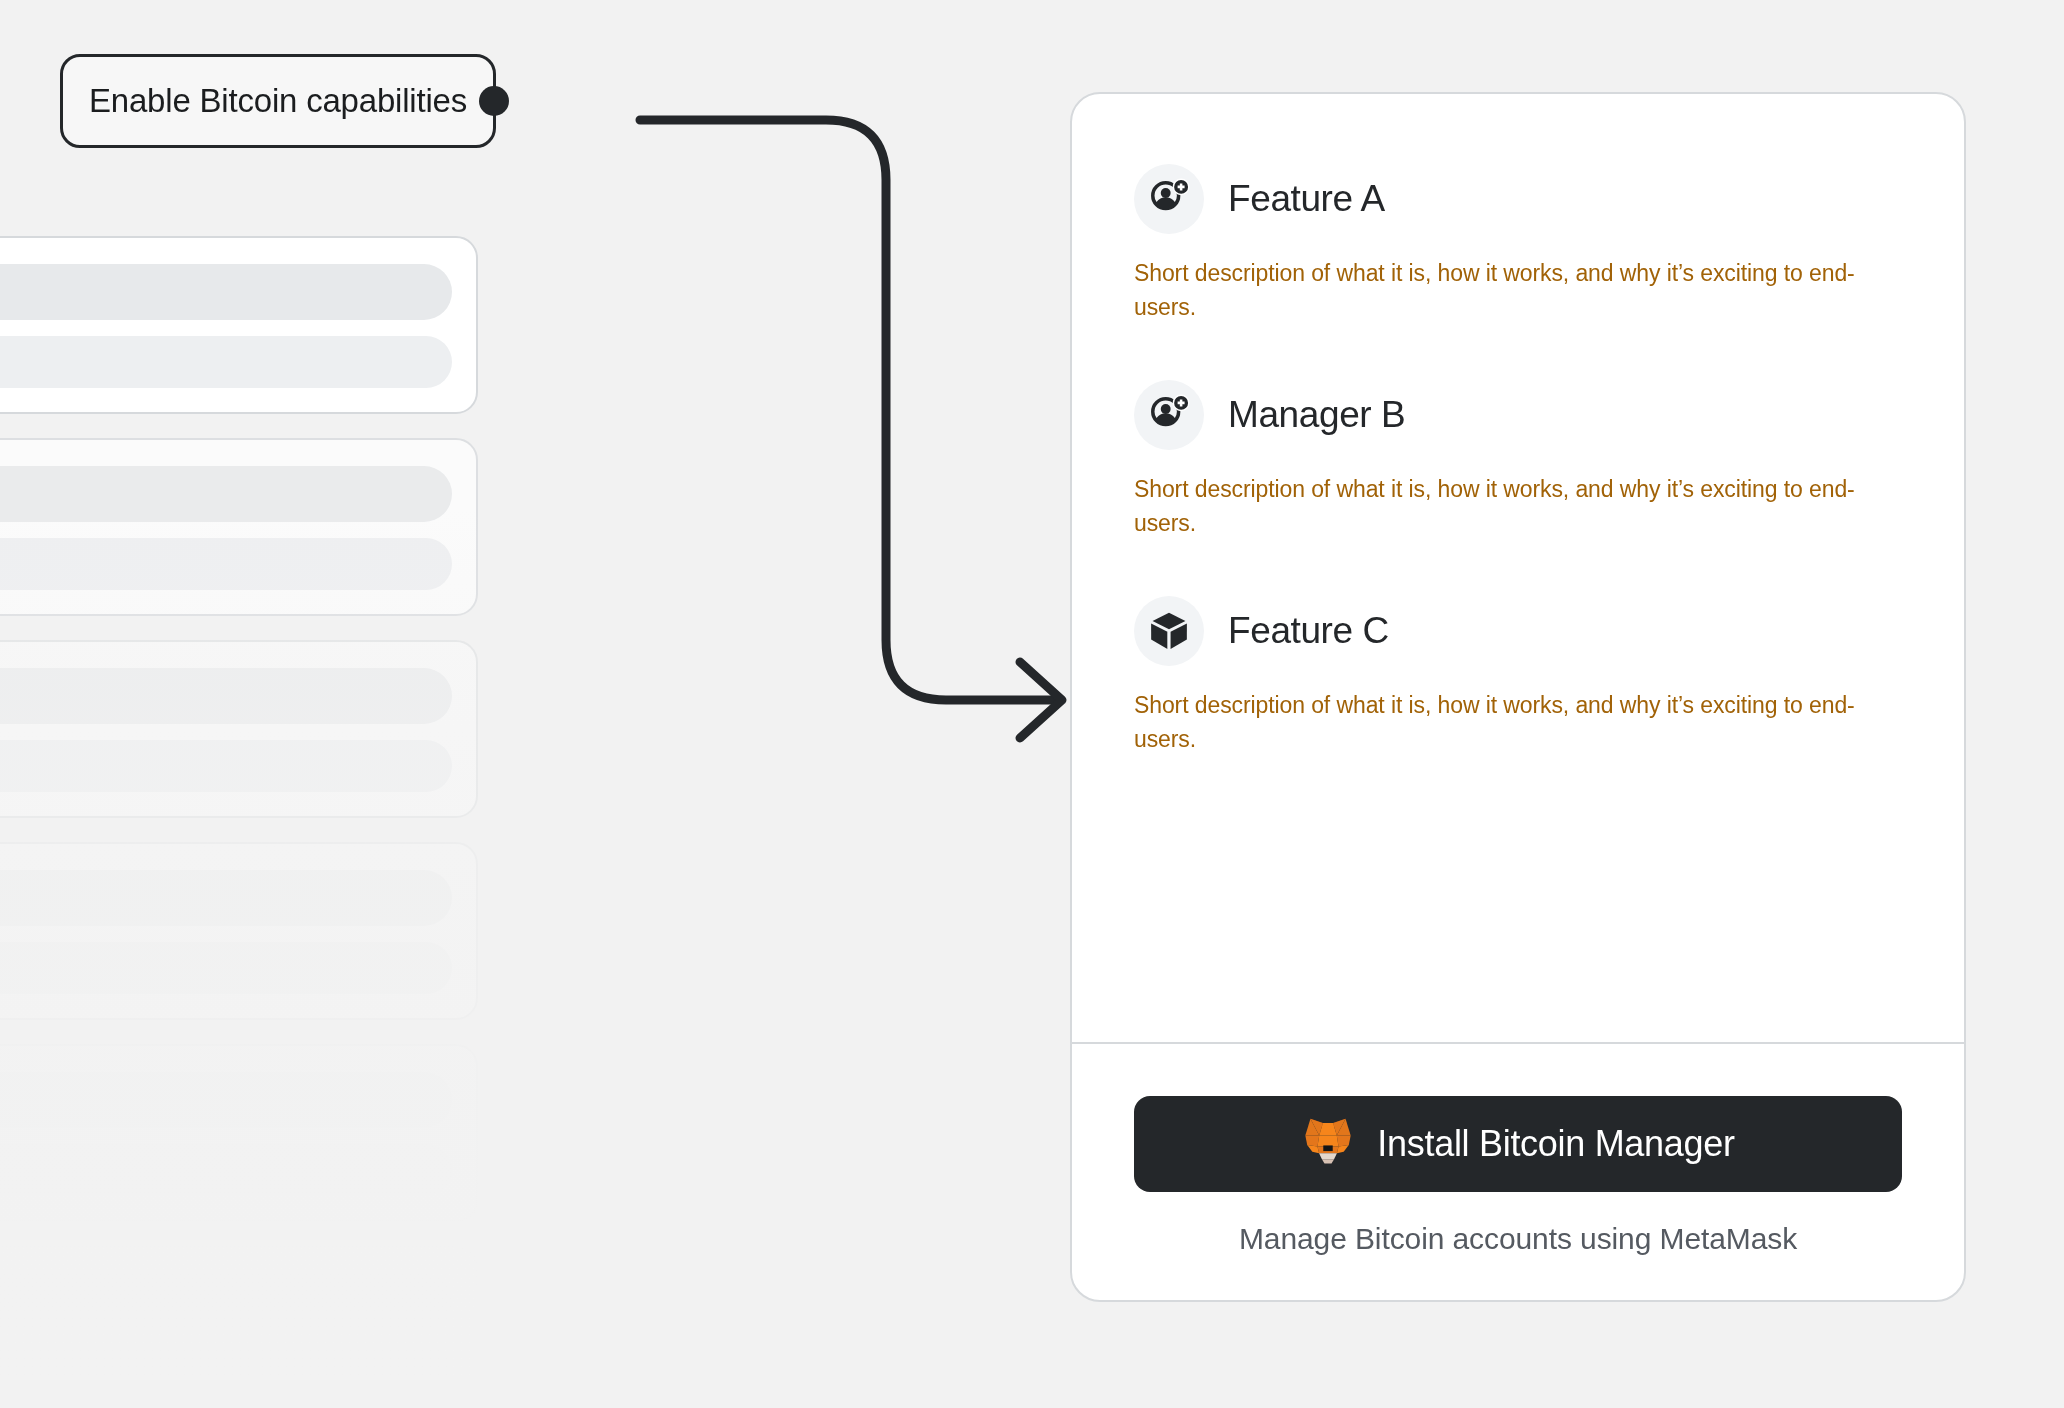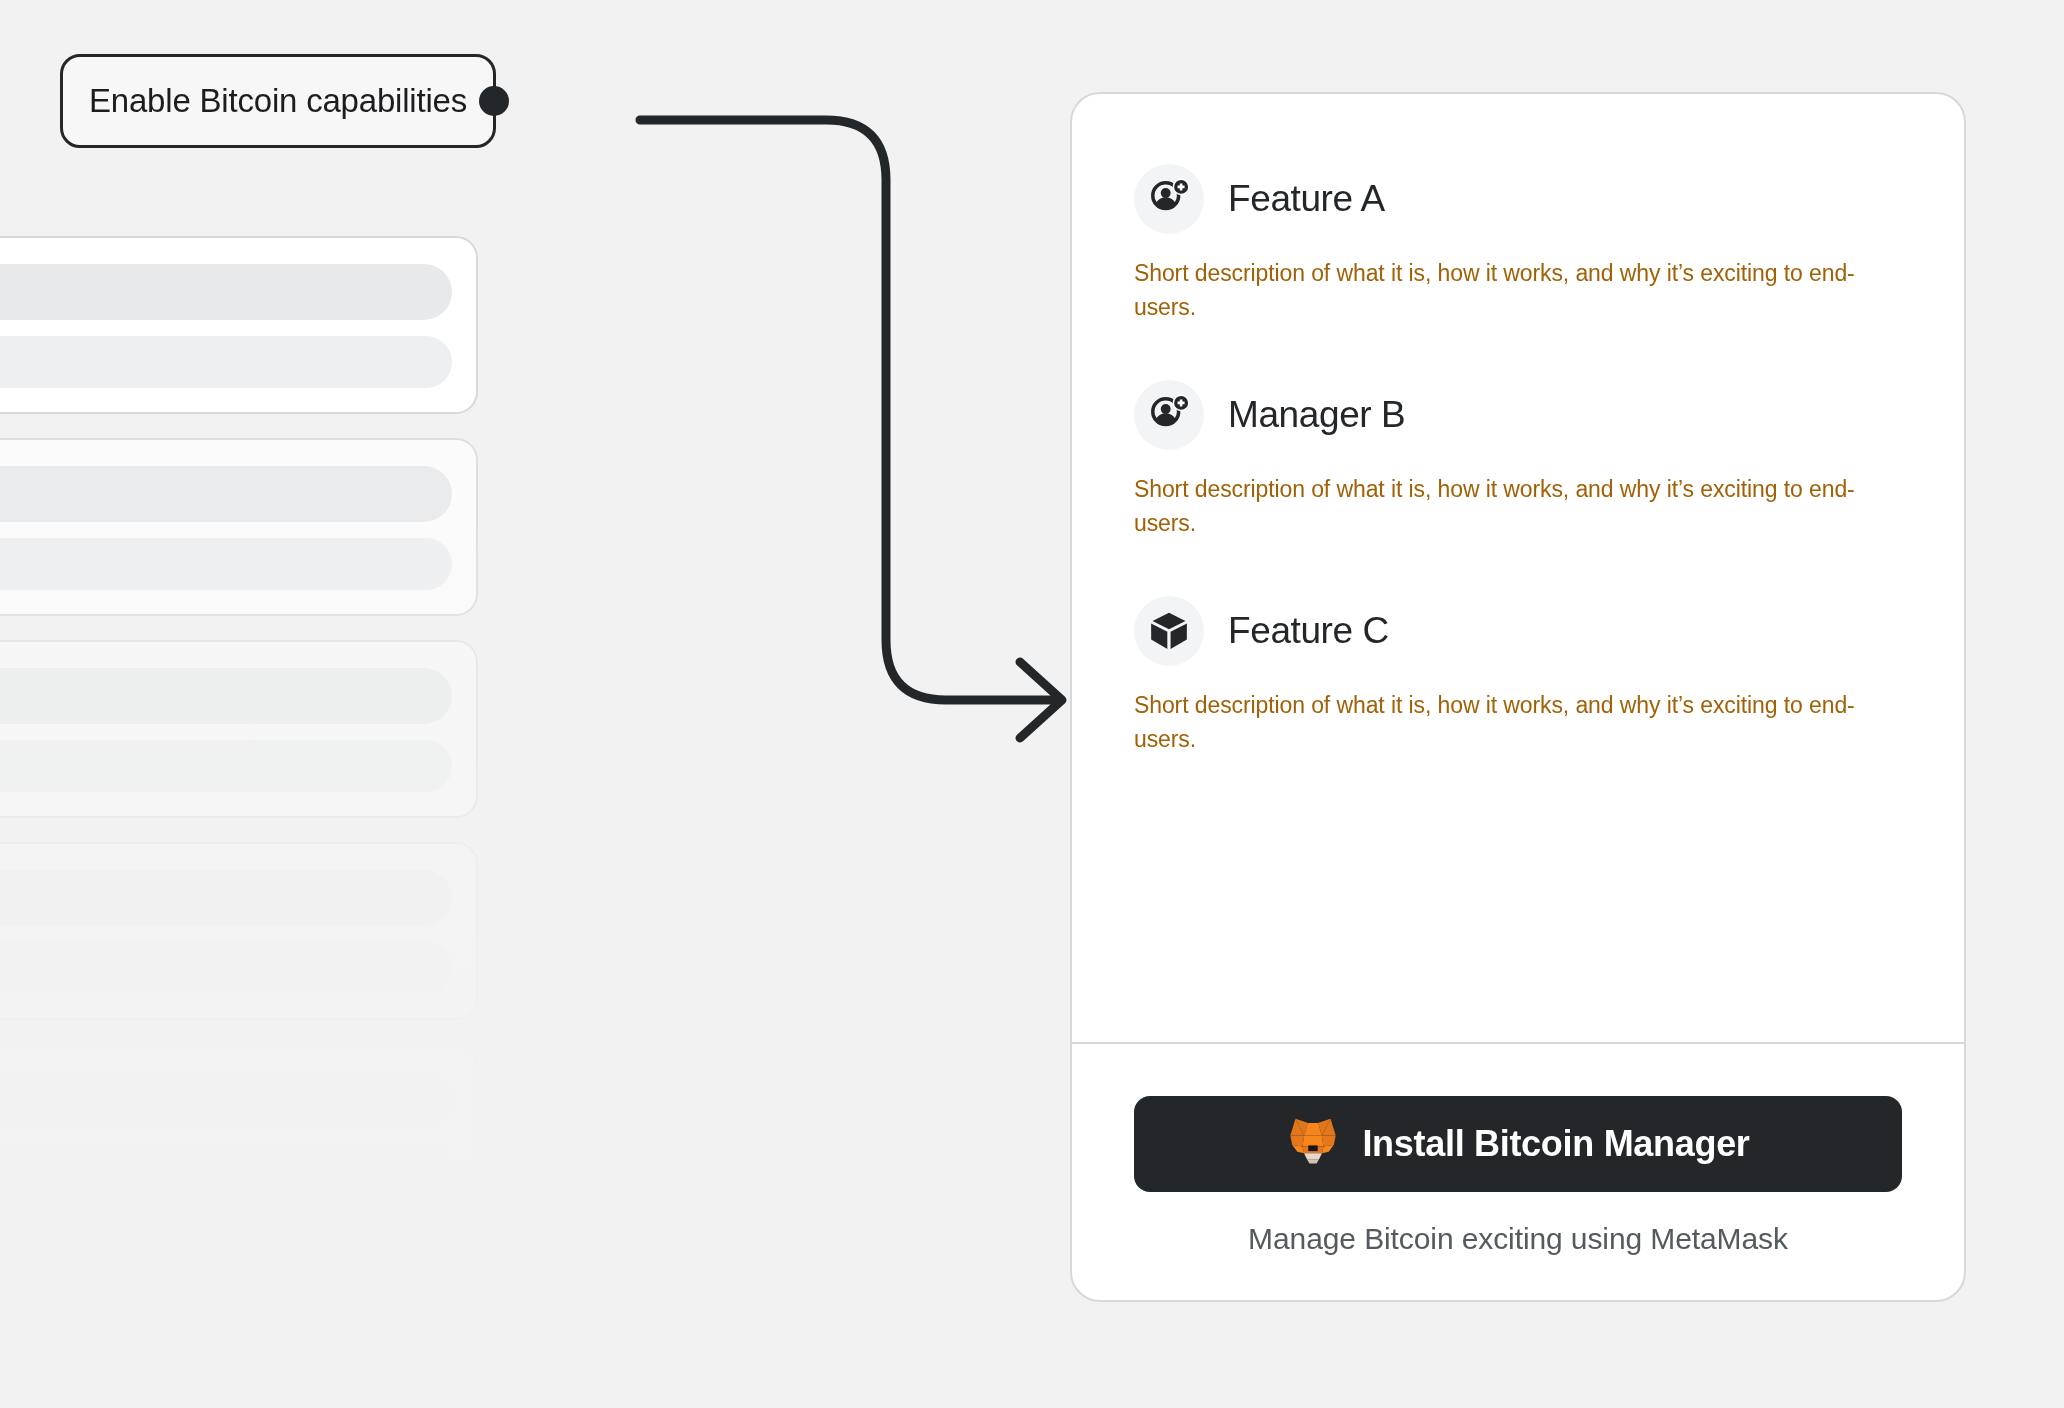--- a/index.html
+++ b/index.html
@@ -181,21 +181,21 @@
     border-radius: 16px;
     display: flex;
     align-items: center;
     justify-content: center;
     gap: 22px;
     cursor: pointer;
   }
 
   #install-button-label {
     font-size: 36px;
-    font-weight: 700;
+    font-weight: 400;
     color: #FFFFFF;
     letter-spacing: -0.3px;
   }
 
   #install-caption {
     margin-top: 30px;
     font-size: 30px;
     color: #555A61;
     letter-spacing: -0.1px;
   }
@@ -312,16 +312,16 @@
           <polygon points="12.2,21.5 27.8,21.5 26.6,26.5 13.4,26.5" fill="#E4761B"></polygon>
           <polygon points="16.5,20.8 23.5,20.8 23.5,25 16.5,25" fill="#161616"></polygon>
           <polygon points="13.4,26.5 26.6,26.5 24.5,31 15.5,31" fill="#E4D7CB"></polygon>
           <polygon points="15.5,31 24.5,31 22.6,34.2 17.4,34.2" fill="#D7C1B3"></polygon>
           <polygon points="4.6,20.5 12.2,21.5 13.4,26.5 8.4,25.4" fill="#F6851B"></polygon>
           <polygon points="35.4,20.5 27.8,21.5 26.6,26.5 31.6,25.4" fill="#F6851B"></polygon>
         </svg>
       </span>
       <span id="install-button-label">Install Bitcoin Manager</span>
     </button>
-    <div id="install-caption">Manage Bitcoin exciting using MetaMask</div>
+    <div id="install-caption">Manage Bitcoin accounts using MetaMask</div>
   </div>
 
 </div>
 
 </body></html>

